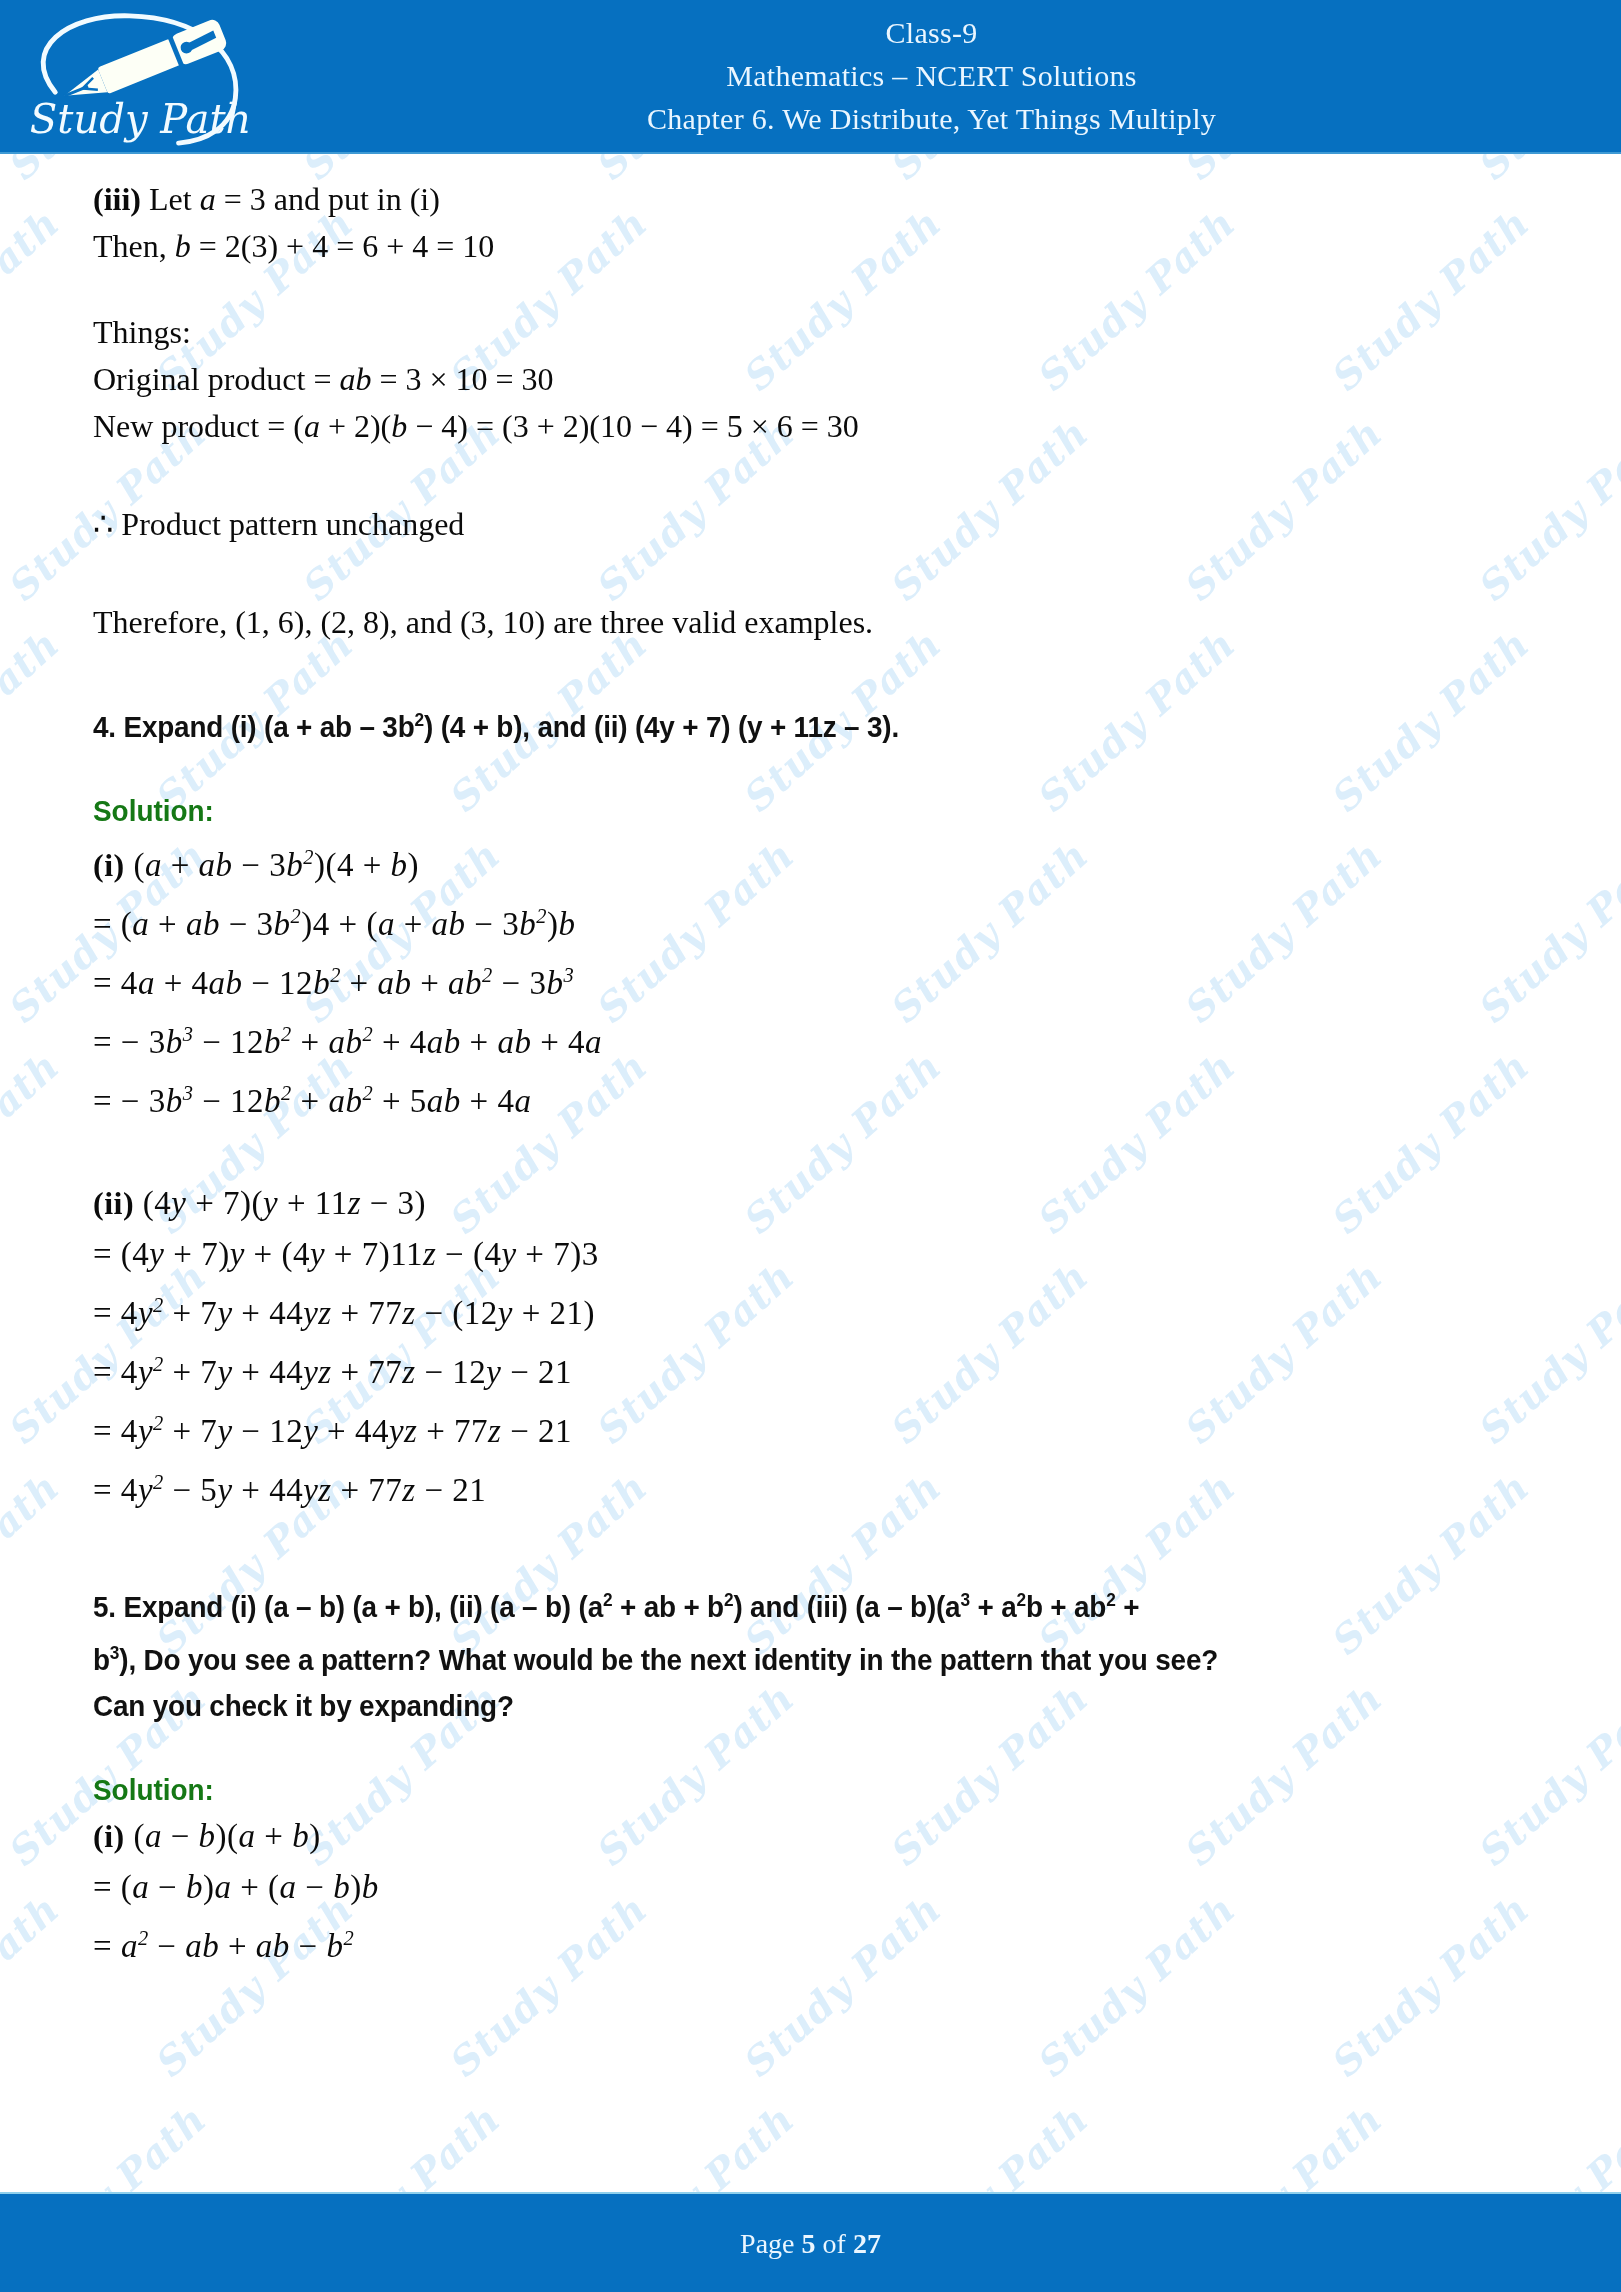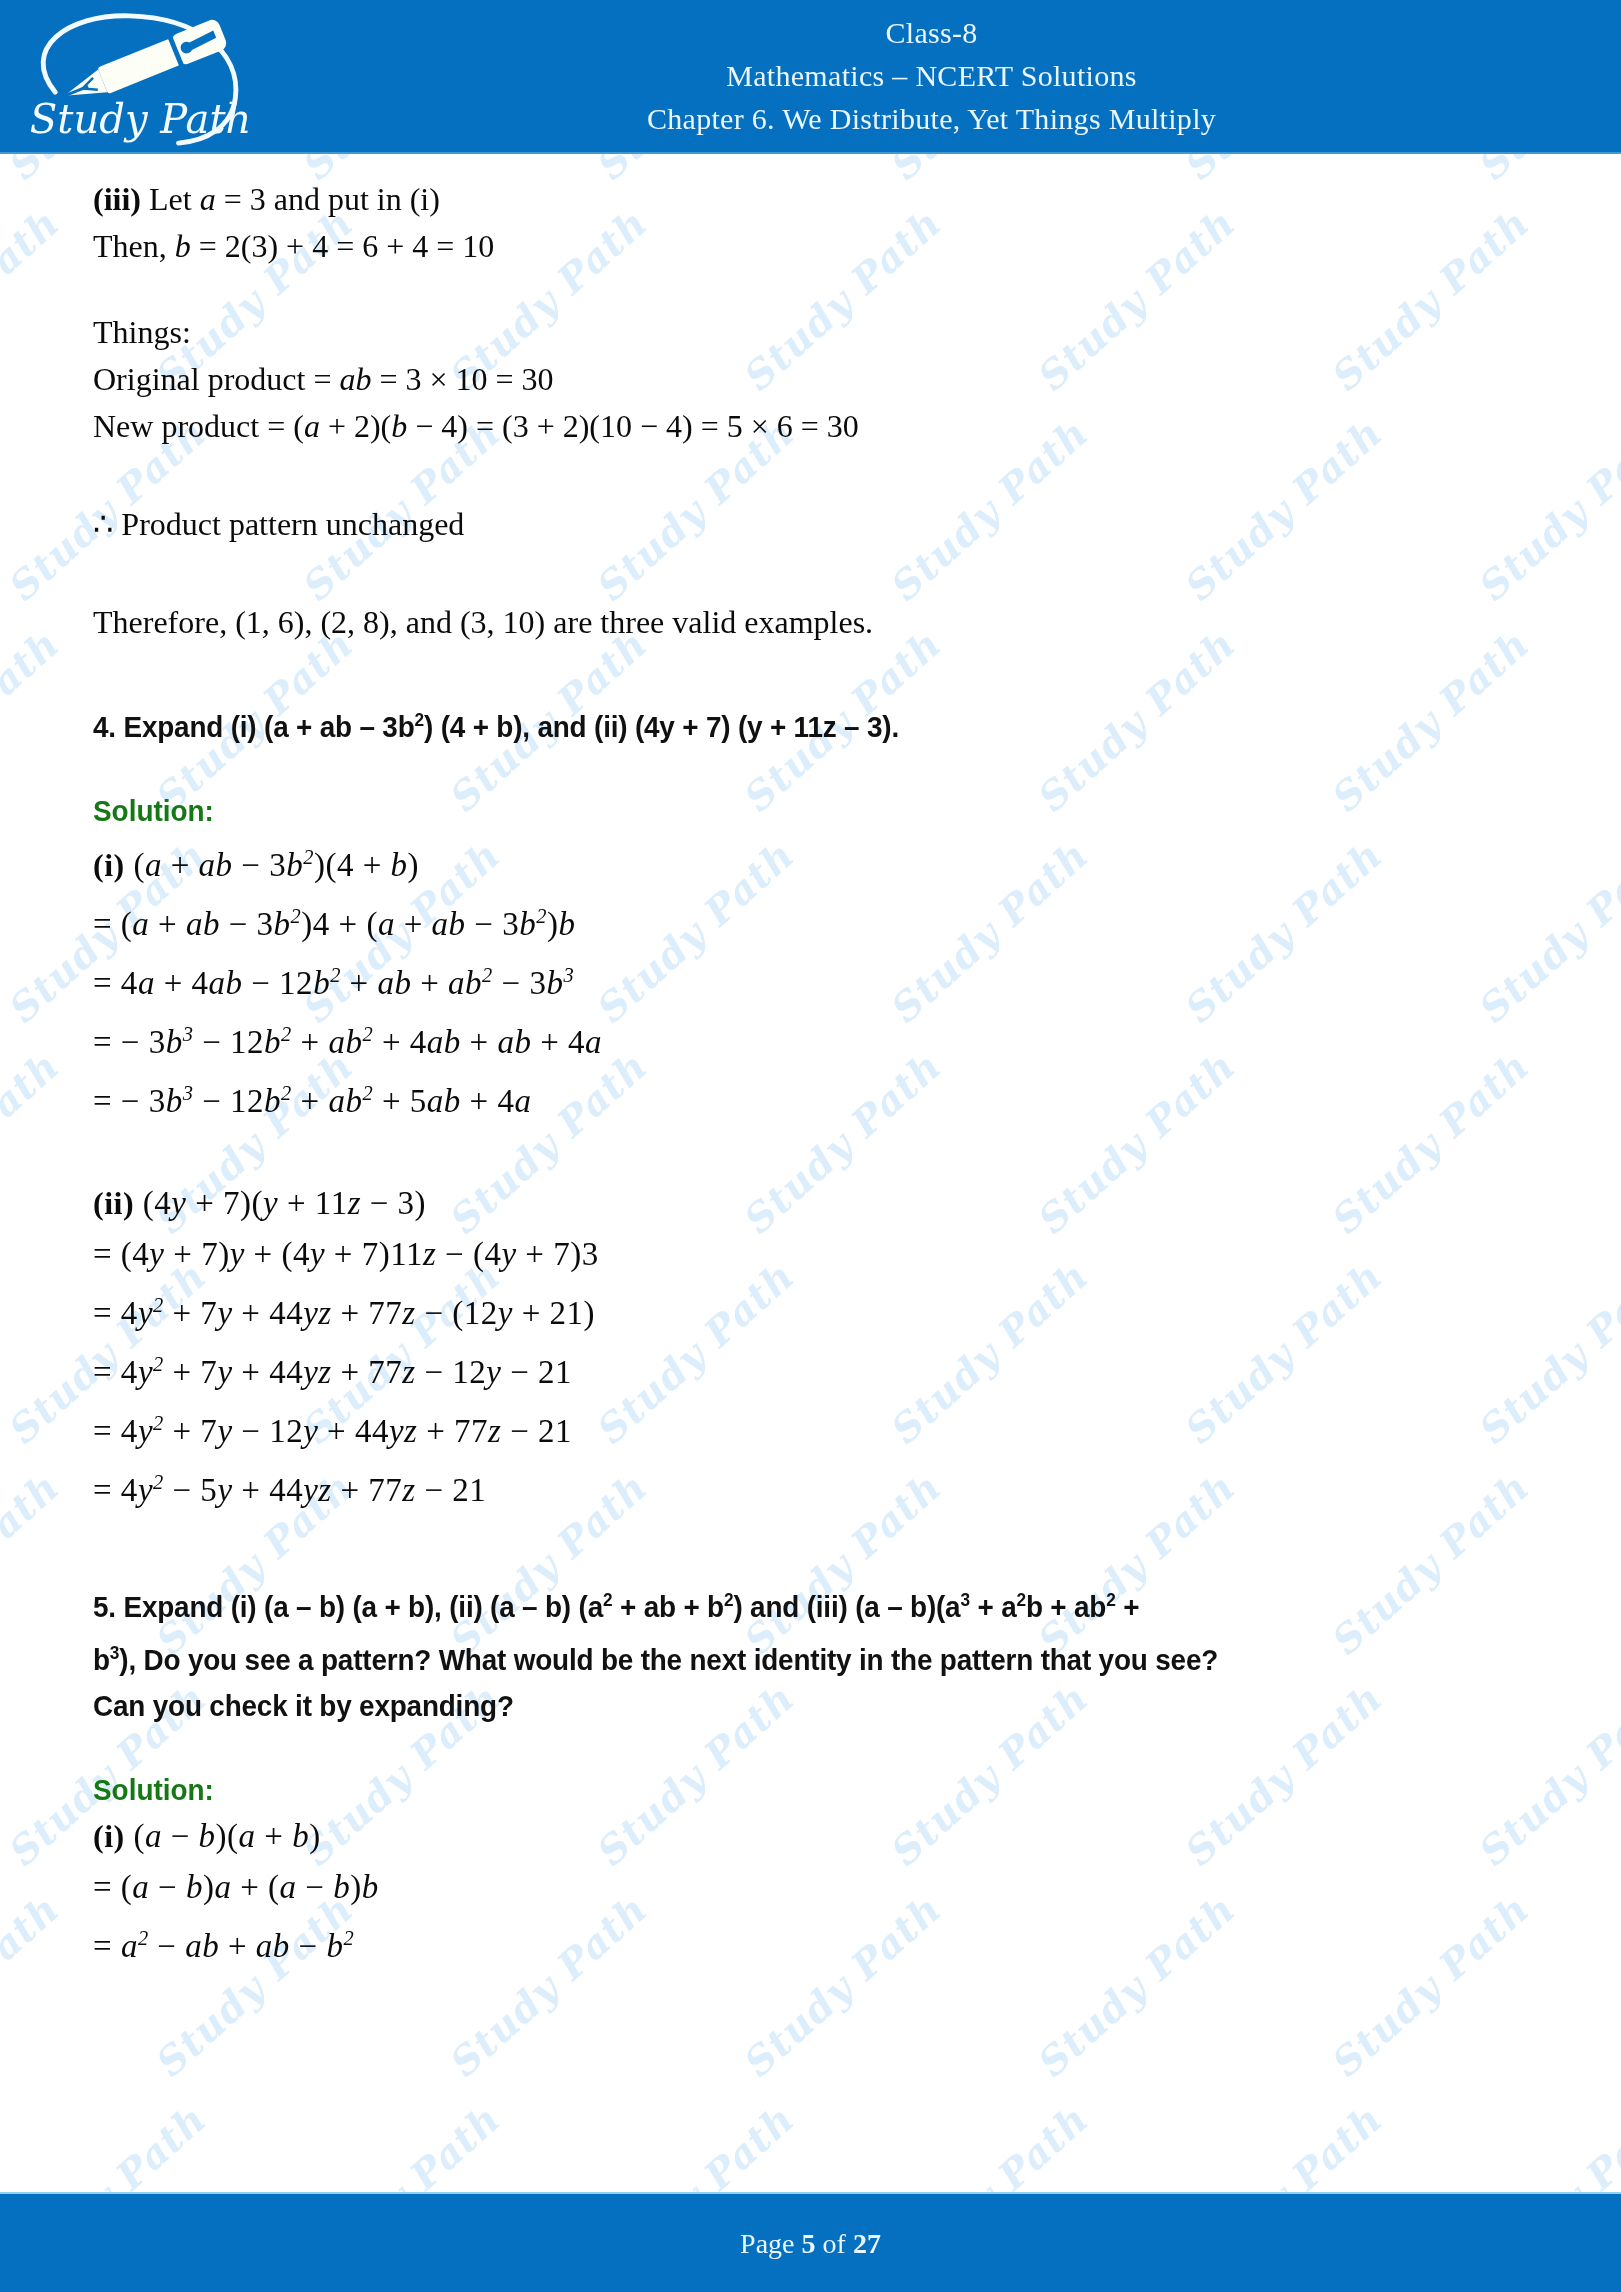--- a/index.html
+++ b/index.html
@@ -247,21 +247,21 @@
 
           <path d="M 88 50 L 46 62 L 88 75 Z" fill="#fdfff6"></path>
           <path d="M 46 62 L 72 62" stroke="#0670c0" stroke-width="3"></path>
           <path d="M 80 56 L 66 62 L 80 69" fill="none" stroke="#0670c0" stroke-width="2.5"></path>
         </g>
 
         <text x="16" y="128" font-family="DejaVu Serif, serif" font-style="italic" font-size="41" fill="#f2fbff">Study Path</text>
       </svg>
     </div>
     <div class="header-titles">
-      <div class="htitle l1">Class-8</div>
+      <div class="htitle l1">Class-9</div>
       <div class="htitle">Mathematics – NCERT Solutions</div>
       <div class="htitle">Chapter 6. We Distribute, Yet Things Multiply</div>
     </div>
   </div>
 
   <div class="content">
 
     <div class="line">
       <span class="roman">(iii)</span><span> Let <span class="mi">a</span> = 3 and put in (i)</span>
     </div>

